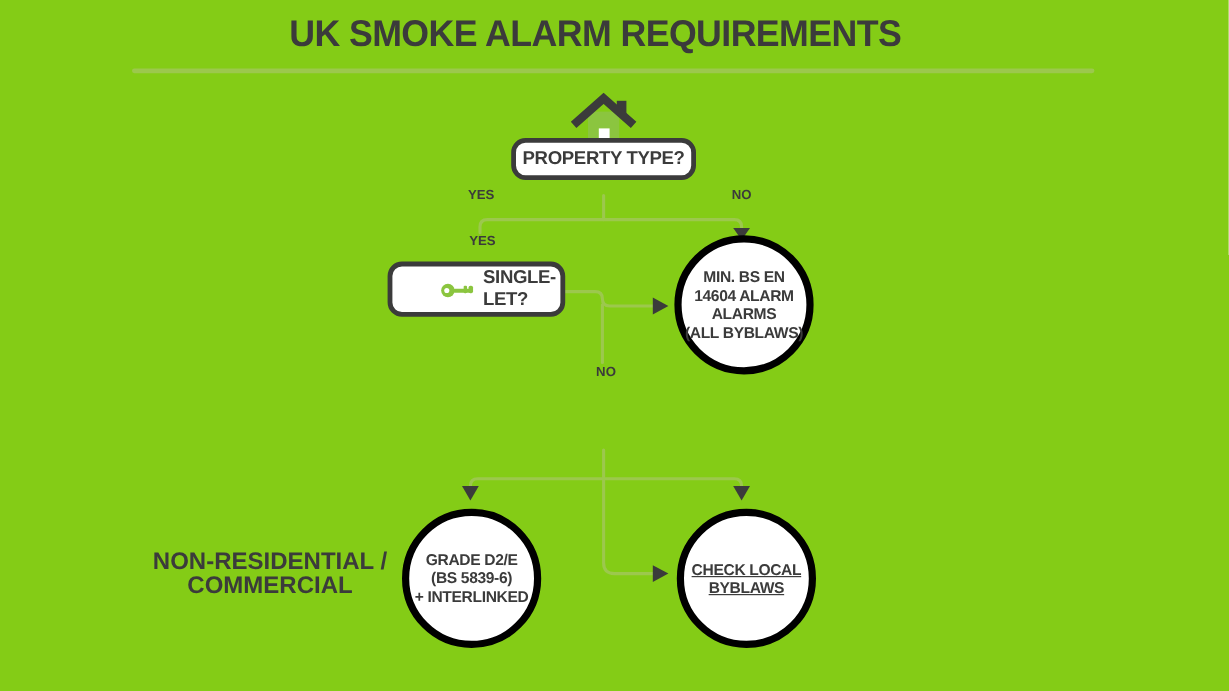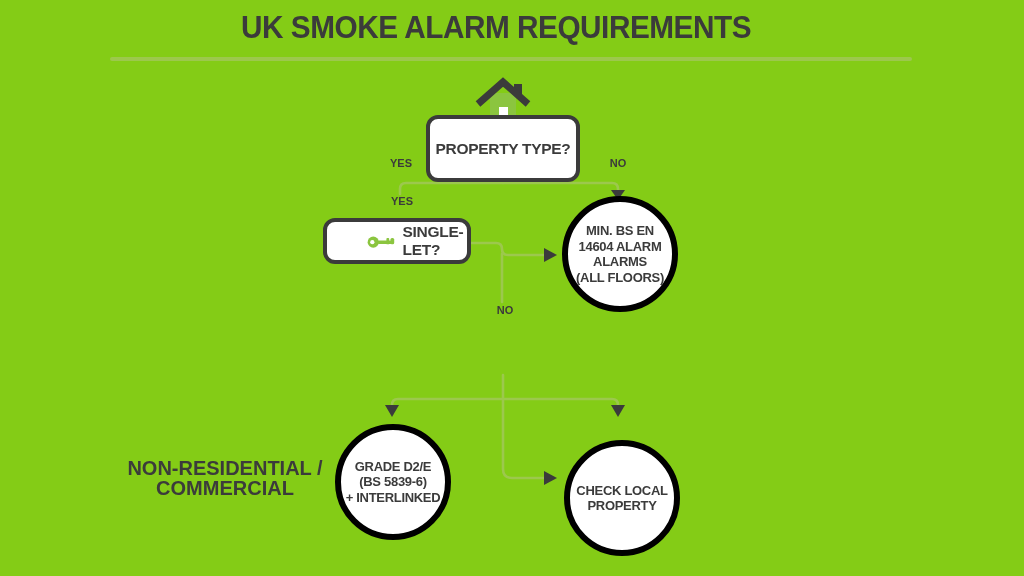--- a/index.html
+++ b/index.html
@@ -68,21 +68,21 @@
     </g>
   </svg>
 
   <svg class="house" width="58" height="42" viewBox="0 0 58 42">
     <rect x="40" y="7" width="8" height="12" fill="#3b3b3b"></rect>
     <rect x="16" y="16" width="26" height="26" fill="#8bc53f"></rect>
     <rect x="25" y="30" width="9" height="12" fill="#ffffff"></rect>
     <path d="M4,27 L29,5 L54,27" stroke="#3b3b3b" stroke-width="7" fill="none"></path>
   </svg>
 
-  <div class="node" style="left:426px;top:115px;width:154px;height:67px;">
+  <div class="node" style="left:426px;top:115px;width:154px;height:35px;">
     <span class="lbl">PROPERTY TYPE?</span>
   </div>
 
   <div class="branch-label" style="left:401px;top:157px;">YES</div>
   <div class="branch-label" style="left:618px;top:157px;">NO</div>
   <div class="branch-label" style="left:402px;top:195px;">YES</div>
 
   <div class="node" style="left:323px;top:218px;width:148px;height:46px;padding-left:40px;">
     <svg width="42" height="25" viewBox="0 0 44 26">
       <circle cx="10" cy="14" r="9" fill="#8bc53f"></circle>
@@ -91,35 +91,35 @@
       <rect x="31" y="7.5" width="4.5" height="10" rx="1.5" fill="#8bc53f"></rect>
       <rect x="37.5" y="7.5" width="6" height="10" rx="2.5" fill="#8bc53f"></rect>
     </svg>
     <span class="lbl">SINGLE-LET?</span>
   </div>
 
   <div class="circle" style="left:562px;top:196px;">
     <span>MIN. BS EN</span>
     <span>14604 ALARM</span>
     <span>ALARMS</span>
-    <span>(ALL FLOORS)</span>
+    <span>(ALL BYBLAWS)</span>
   </div>
 
   <div class="branch-label" style="left:505px;top:304px;">NO</div>
 
 
   <div class="circle" style="left:335px;top:424px;">
     <span>GRADE D2/E</span>
     <span>(BS 5839-6)</span>
     <span>+ INTERLINKED</span>
   </div>
 
-  <div class="circle" style="left:564px;top:440px;">
+  <div class="circle" style="left:564px;top:424px;text-decoration:underline;">
     <span>CHECK LOCAL</span>
-    <span>PROPERTY</span>
+    <span>BYBLAWS</span>
   </div>
 
   <div class="note">
     <div>NON-RESIDENTIAL /</div>
     <div>COMMERCIAL</div>
   </div>
 
 </div>
 
 </body></html>

